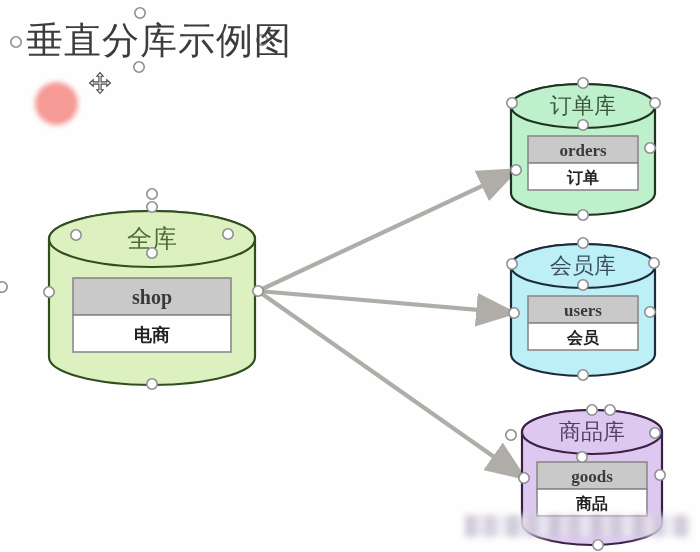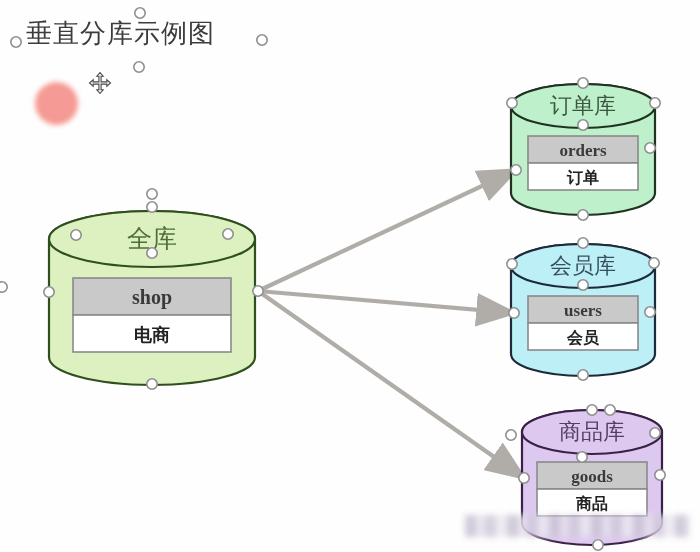--- a/index.html
+++ b/index.html
@@ -160,21 +160,21 @@
         <circle cx="511" cy="435" r="5.2" fill="#ffffff" stroke="#8f8f8f" stroke-width="1.6"></circle>
         <circle cx="655" cy="433" r="5.2" fill="#ffffff" stroke="#8f8f8f" stroke-width="1.6"></circle>
         <circle cx="582" cy="457" r="5.2" fill="#ffffff" stroke="#8f8f8f" stroke-width="1.6"></circle>
         <circle cx="524" cy="478" r="5.2" fill="#ffffff" stroke="#8f8f8f" stroke-width="1.6"></circle>
         <circle cx="660" cy="475" r="5.2" fill="#ffffff" stroke="#8f8f8f" stroke-width="1.6"></circle>
         <circle cx="598" cy="545" r="5.2" fill="#ffffff" stroke="#8f8f8f" stroke-width="1.6"></circle>
         <circle cx="2" cy="287" r="5.2" fill="#ffffff" stroke="#8f8f8f" stroke-width="1.6"></circle>
       </g>
   </svg>
 
-  <div id="page-title" style="position:absolute; left:26px; top:16px; font-size:26px; color:#3c3c3c;" class="page-title-text">
+  <div id="page-title" style="position:absolute; left:26px; top:16px; font-size:37px; color:#3c3c3c;" class="page-title-text">
     <span>垂直分库示例图</span>
   </div>
 
   <div id="blob" class="pink-blob" style="left: 35px; top: 82px; width: 43px; height: 43px; background: rgb(245, 154, 148);"></div>
 
   <div id="cursor" class="move-cursor" style="left: 88px; top: 71px;">
     <svg width="24" height="24" viewBox="0 0 24 24">
       <path d="M12 1.5 L15.2 5.2 L13.1 5.2 L13.1 10.9 L18.8 10.9 L18.8 8.8 L22.5 12 L18.8 15.2 L18.8 13.1 L13.1 13.1 L13.1 18.8 L15.2 18.8 L12 22.5 L8.8 18.8 L10.9 18.8 L10.9 13.1 L5.2 13.1 L5.2 15.2 L1.5 12 L5.2 8.8 L5.2 10.9 L10.9 10.9 L10.9 5.2 L8.8 5.2 Z" fill="#f2f2f2" stroke="#4a4a4a" stroke-width="1.1"></path>
     </svg>
   </div>

